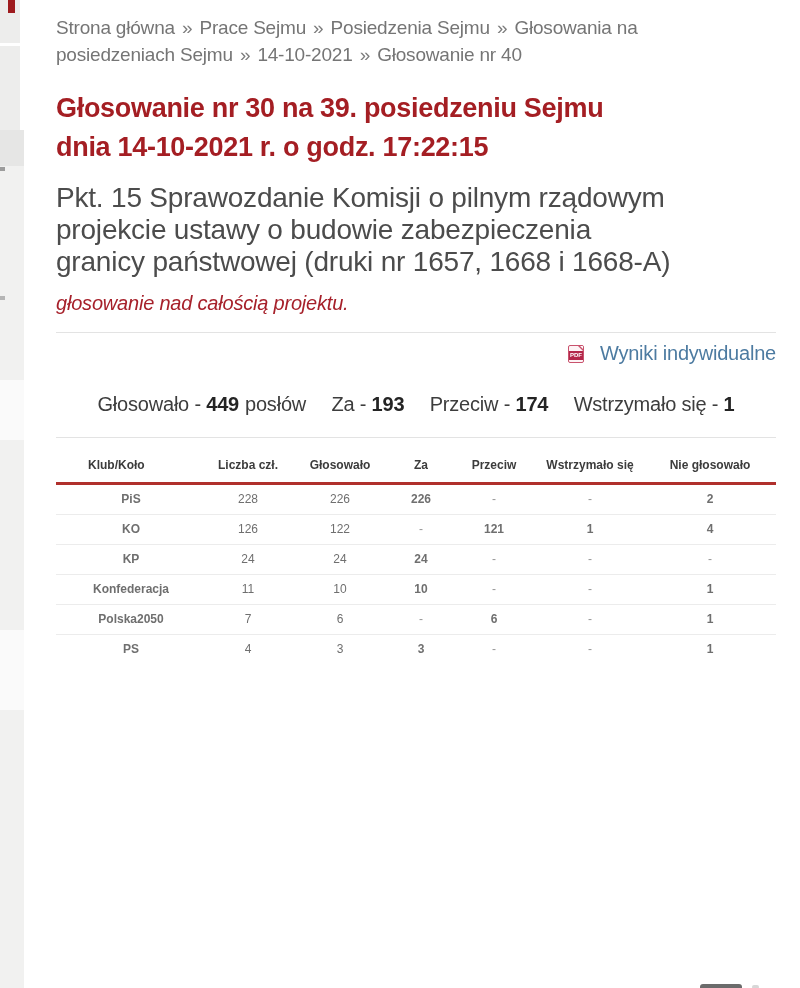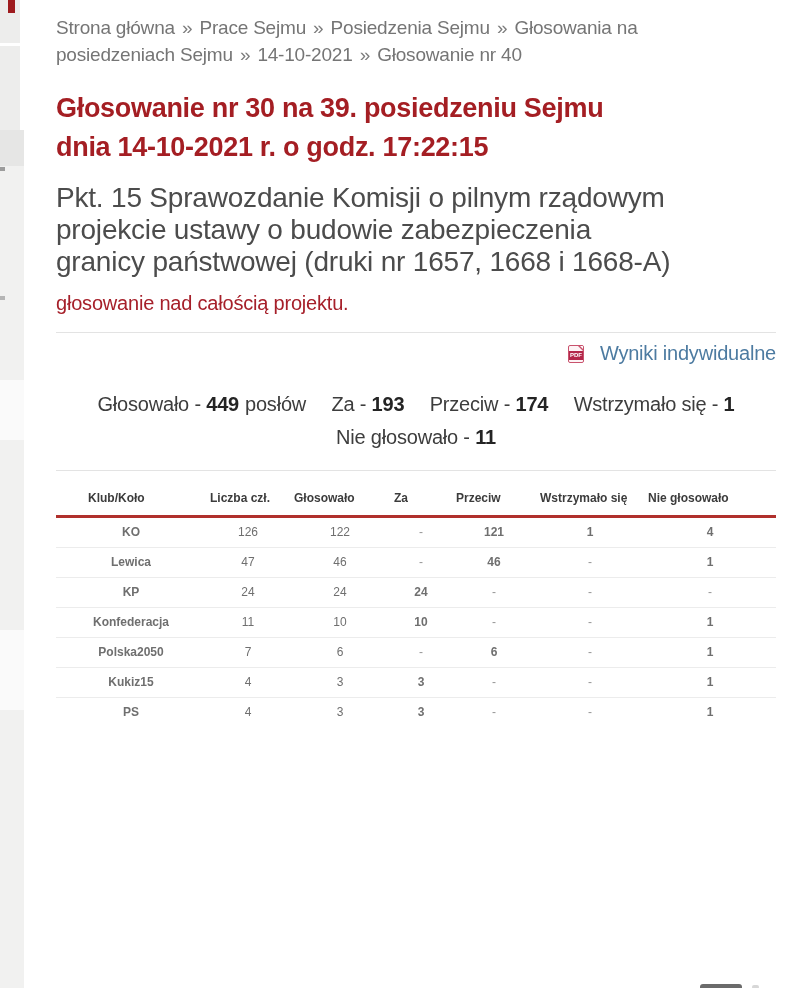--- a/index.html
+++ b/index.html
@@ -45,21 +45,21 @@
     color:var(--title-red,#a41e23);letter-spacing:-0.3px;
   }
   h1.title span{display:block;}
 
   .topic{
     margin:15px 0 0 0;font-size:28px;line-height:32px;color:#4c4c4c;
     max-width:615px;letter-spacing:-0.2px;
   }
   .subject{
     margin:12px 0 0 0;font-size:20px;line-height:26px;
-    color:var(--subject-red,#a6202a);letter-spacing:-0.2px;
+    color:var(--subject-red,#a6202a);letter-spacing:-0.2px;font-style:italic;
   }
   hr.rule{border:none;height:1px;background:#e3e3e3;margin:16px 0 0 0;}
 
   .pdf-row{margin-top:9px;text-align:right;}
   .pdf-link{
     display:inline-flex;align-items:center;gap:16px;cursor:pointer;
     color:var(--link-blue,#4d7ba1);font-size:20px;text-decoration:none;letter-spacing:-0.2px;
   }
   .pdf-icon{
     position:relative;display:inline-block;width:16px;height:18px;flex:0 0 auto;
@@ -78,21 +78,21 @@
 
   .summary{margin-top:21px;text-align:center;font-size:20px;line-height:33px;color:#3d3d3d;letter-spacing:-0.2px;}
   .summary .sgroup{display:inline-block;margin:0 10px;white-space:nowrap;}
   .summary b{color:#242424;}
   .summary .suffix{margin-left:6px;}
 
   table.results{
     width:100%;margin-top:11px;border-collapse:collapse;table-layout:fixed;
   }
   table.results th{
-    font-size:12px;font-weight:bold;color:#3c3c3c;text-align:left;
+    font-size:12px;font-weight:bold;color:#3c3c3c;text-align:center;
     padding:9px 4px 10px 4px;border-bottom:3px solid var(--rule-red,#b0302c);
     white-space:nowrap;
   }
   table.results th:first-child{text-align:left;padding-left:32px;}
   table.results td{
     font-size:12px;color:#6f6f6f;text-align:center;padding:7px 4px 8px 4px;
     border-bottom:1px solid #ececec;white-space:nowrap;
   }
   table.results tbody tr:last-child td{border-bottom:none;}
   td.club{
@@ -158,23 +158,20 @@
       <span>Wyniki indywidualne</span>
     </a>
   </div>
 
   <div class="summary">
     <div class="sline">
       <span class="sgroup"><span>Głosowało -</span> <b>449</b><span class="suffix">posłów</span></span>
       <span class="sgroup"><span>Za -</span> <b>193</b></span>
       <span class="sgroup"><span>Przeciw -</span> <b>174</b></span>
       <span class="sgroup"><span>Wstrzymało się -</span> <b>1</b></span>
-    </div>
-    <div class="sline">
-      <span class="sgroup"><span>Nie głosowało -</span> <b>11</b></span>
     </div>
   </div>
 
   <hr class="rule">
 
   <table class="results">
     <colgroup>
       <col class="c-club">
         <col class="c-members">
         <col class="c-voted">
@@ -189,36 +186,36 @@
         <th>Liczba czł.</th>
         <th>Głosowało</th>
         <th>Za</th>
         <th>Przeciw</th>
         <th>Wstrzymało się</th>
         <th>Nie głosowało</th>
       </tr>
     </thead>
     <tbody>
       <tr>
+        <td class="club">PiS</td>
+        <td>228</td>
+        <td>226</td>
+        <td class="vote">226</td>
+        <td class="vote dash">-</td>
+        <td class="vote dash">-</td>
+        <td class="vote">2</td>
+      </tr>
+      <tr>
         <td class="club">KO</td>
         <td>126</td>
         <td>122</td>
         <td class="vote dash">-</td>
         <td class="vote">121</td>
         <td class="vote">1</td>
         <td class="vote">4</td>
-      </tr>
-      <tr>
-        <td class="club">Lewica</td>
-        <td>47</td>
-        <td>46</td>
-        <td class="vote dash">-</td>
-        <td class="vote">46</td>
-        <td class="vote dash">-</td>
-        <td class="vote">1</td>
       </tr>
       <tr>
         <td class="club">KP</td>
         <td>24</td>
         <td>24</td>
         <td class="vote">24</td>
         <td class="vote dash">-</td>
         <td class="vote dash">-</td>
         <td class="vote dash">-</td>
       </tr>
@@ -234,29 +231,20 @@
       <tr>
         <td class="club">Polska2050</td>
         <td>7</td>
         <td>6</td>
         <td class="vote dash">-</td>
         <td class="vote">6</td>
         <td class="vote dash">-</td>
         <td class="vote">1</td>
       </tr>
       <tr>
-        <td class="club">Kukiz15</td>
-        <td>4</td>
-        <td>3</td>
-        <td class="vote">3</td>
-        <td class="vote dash">-</td>
-        <td class="vote dash">-</td>
-        <td class="vote">1</td>
-      </tr>
-      <tr>
         <td class="club">PS</td>
         <td>4</td>
         <td>3</td>
         <td class="vote">3</td>
         <td class="vote dash">-</td>
         <td class="vote dash">-</td>
         <td class="vote">1</td>
       </tr>
     </tbody>
   </table>

